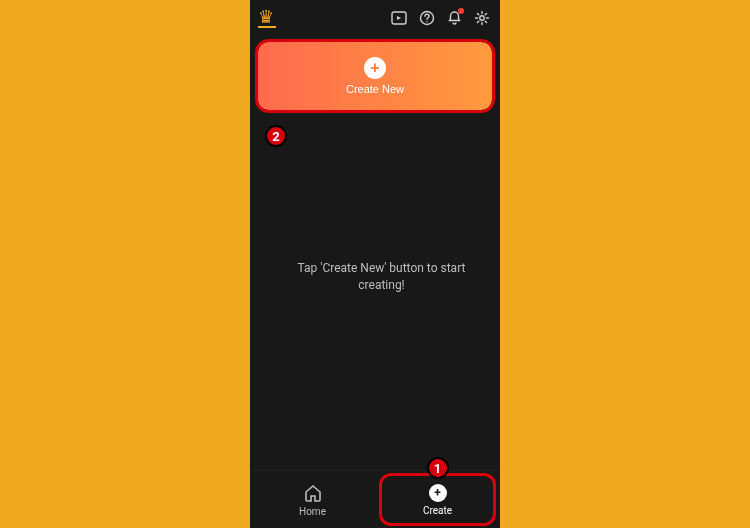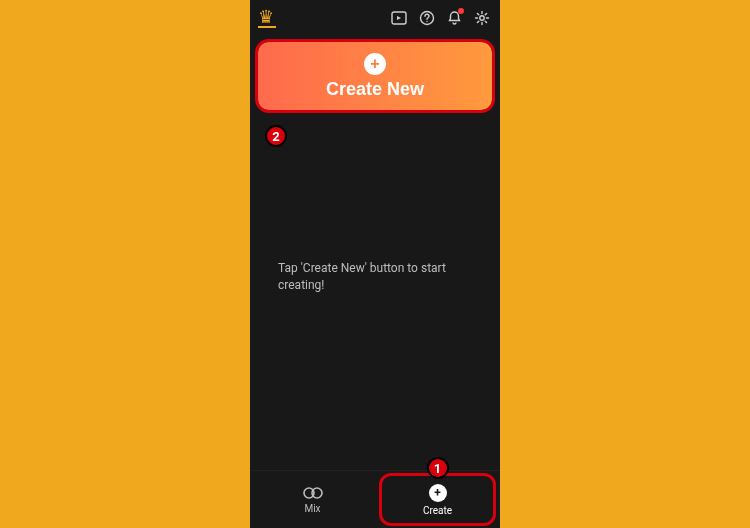--- a/index.html
+++ b/index.html
@@ -76,39 +76,39 @@
   .plus-circle {
     width: 22px; height: 22px;
     background: #fff;
     border-radius: 50%;
     display: flex; align-items: center; justify-content: center;
     color: #ff7a3d;
     font-weight: bold;
     font-size: 16px;
     line-height: 1;
   }
-  .create-label { font-size: 18px; font-weight: 700; }
+  .create-label { font-size: 11px; font-weight: 400; }
   .badge2 {
     position: absolute;
     left: 15px;
     top: 125px;
     width: 22px; height: 22px;
     background: #d8000c;
     border-radius: 50%;
     color: #fff;
     font-size: 13px;
     font-weight: 700;
     display: flex; align-items: center; justify-content: center;
     border: 2px solid #000;
   }
   .empty-msg {
     position: absolute;
     top: 260px;
-    left: 0; right: 0;
-    text-align: left;
+    left: 13px; right: 0;
+    text-align: center;
     color: #bdbdbd;
     font-size: 12px;
     line-height: 1.4;
     padding: 0 28px;
   }
   .navbar {
     position: absolute;
     bottom: 0; left: 0; right: 0;
     height: 58px;
     background: #181818;
@@ -210,26 +210,25 @@
     <div class="create-outline"></div>
   </div>
 
   <div class="badge2">2</div>
 
   <div class="empty-msg">Tap 'Create New' button to start creating!</div>
 
   <div class="navbar">
     <div class="nav-item">
       <span class="nav-icon">
-        <svg width="22" height="14" viewBox="0 0 22 14" fill="none" stroke="currentColor" stroke-width="1.6">
-          <circle cx="7" cy="7" r="5"></circle>
-          <circle cx="15" cy="7" r="5"></circle>
-        </svg>
-      </span>
-      <span>Mix</span>
+        <svg width="20" height="20" viewBox="0 0 20 20" fill="none" stroke="currentColor" stroke-width="1.6">
+          <path d="M3 9l7-6 7 6v8a1 1 0 0 1-1 1h-4v-5H8v5H4a1 1 0 0 1-1-1V9z"></path>
+        </svg>
+      </span>
+      <span>Home</span>
     </div>
     <div class="nav-item active">
       <div class="nav-outline"></div>
       <div class="badge1">1</div>
       <span class="nav-icon">
         <span class="create-dot">+</span>
       </span>
       <span>Create</span>
     </div>
   </div>

